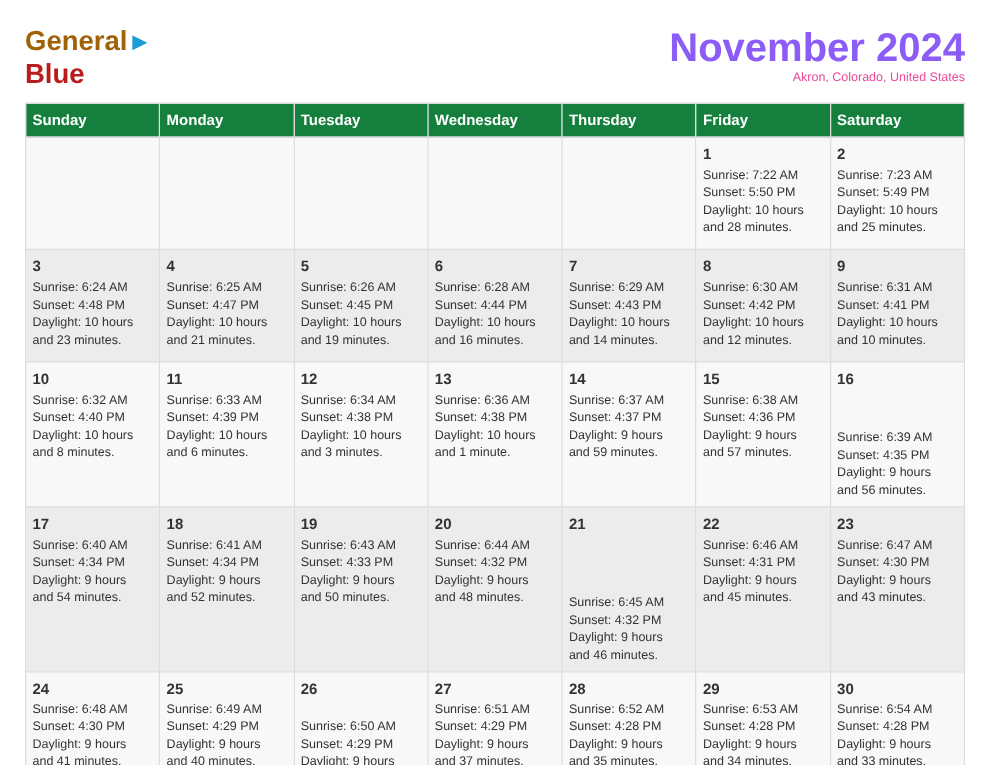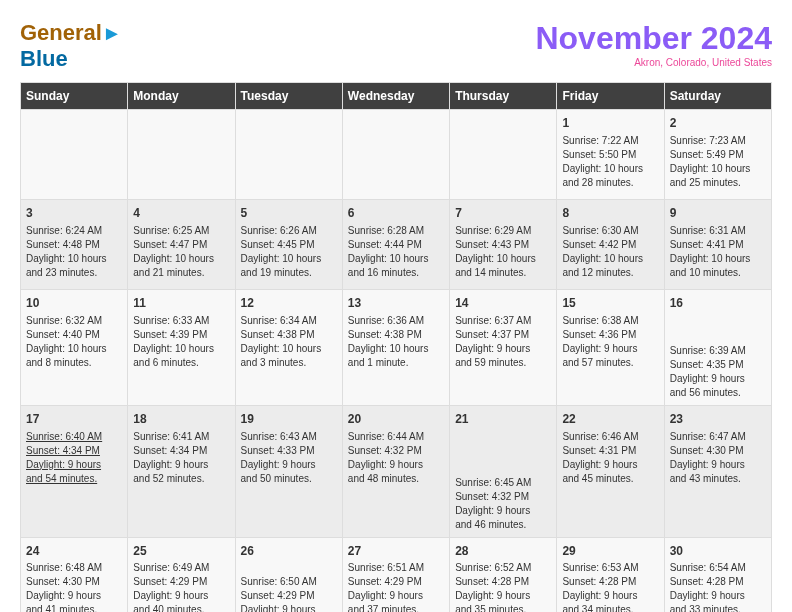--- a/index.html
+++ b/index.html
@@ -36,21 +36,21 @@
       font-size: 10px;
       color: #ec4899;
       font-weight: normal;
     }
     table {
       width: 100%;
       border-collapse: collapse;
       font-size: 11px;
     }
     thead tr th {
-      background-color: #404040;
+      background-color: #15803d;
       color: #fff;
       text-align: left;
       padding: 6px 5px;
       font-size: 12px;
       border: 1px solid #ddd;
     }
     tbody tr td {
       vertical-align: top;
       padding: 5px;
       border: 1px solid #ddd;
@@ -83,21 +83,21 @@
 <body>
 
 <div class="header-area">
   <div class="logo">
     <div class="logo-line">
       <span style="font-size:22px;font-weight:bold;color:#333;">
         <span style="color:#a16207;">General</span><span style="color:#1a9ad7;font-size:20px;">►</span>
       </span>
     </div>
     <div>
-      <span style="font-size:22px;font-weight:bold;color:#0369a1;">Blue</span>
+      <span style="font-size:22px;font-weight:bold;color:#b91c1c;">Blue</span>
     </div>
   </div>
   <div class="title-area">
     <h1>November 2024</h1>
     <h2>Akron, Colorado, United States</h2>
   </div>
 </div>
 
 <table>
   <thead>
@@ -231,21 +231,21 @@
           <span class="day-number">16</span>
           <div class="day-info" style="white-space: pre-line; margin-top: 32px;">Sunrise: 6:39 AM
 Sunset: 4:35 PM
 Daylight: 9 hours
 and 56 minutes.</div>
         </td>
       </tr>
       <tr>
         <td>
           <span class="day-number">17</span>
-          <div class="day-info" style="white-space: pre-line; text-decoration: underline;">Sunrise: 6:40 AM
+          <div class="day-info" style="white-space: pre-line;">Sunrise: 6:40 AM
 Sunset: 4:34 PM
 Daylight: 9 hours
 and 54 minutes.</div>
         </td>
         <td>
           <span class="day-number">18</span>
           <div class="day-info" style="white-space: pre-line;">Sunrise: 6:41 AM
 Sunset: 4:34 PM
 Daylight: 9 hours
 and 52 minutes.</div>

